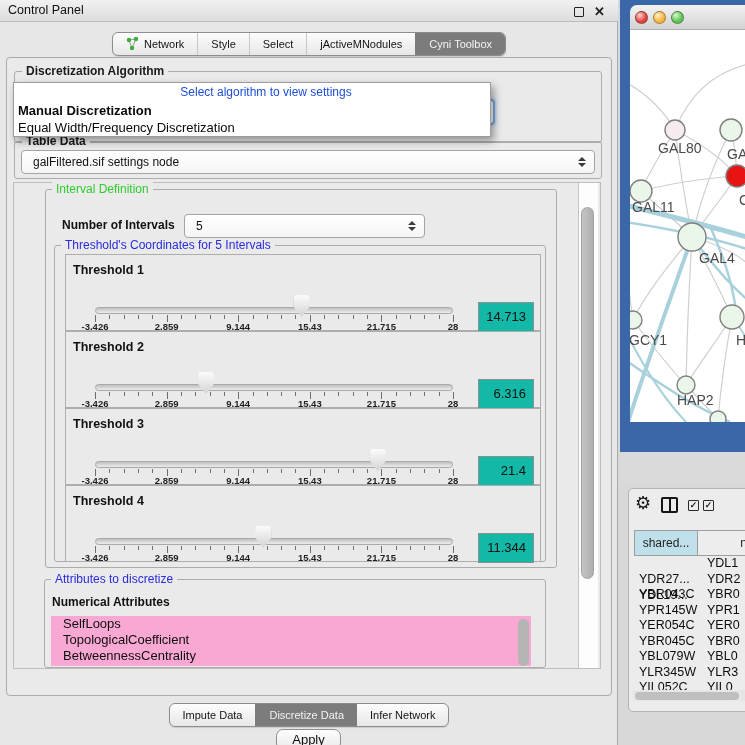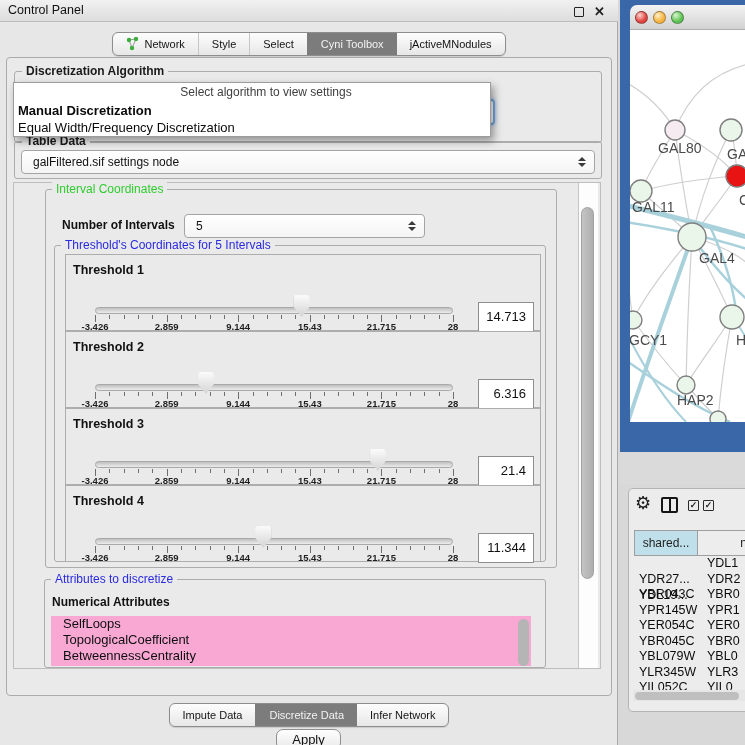--- a/index.html
+++ b/index.html
@@ -35,38 +35,38 @@
   .combo .val { position:absolute; left:11px; top:4px; }
   .stepper { position:absolute; right:8px; top:50%; transform:translateY(-50%); display:flex; flex-direction:column; gap:2px; }
   .stepper i { display:block; width:0; height:0; border-left:4px solid transparent; border-right:4px solid transparent; }
   .stepper .up { border-bottom:4px solid #3A3A3A; }
   .stepper .dn { border-top:4px solid #3A3A3A; }
 
   #combo-behind { left:20px; top:98px; width:474px; height:26px; background:#FFF; border:2px solid #79A9DF; border-radius:4px; box-shadow:0 0 4px #8AB6EE; }
 
   #algo-popup { left:13px; top:82px; width:478px; height:55px; background:#FFFFFF; border:1px solid #9C9C9C;
                 box-shadow:3px 4px 8px rgba(0,0,0,.38); z-index:20; }
-  #popup-hint { height:19px; line-height:19px; text-align:center; color:#404040; font-size:12px;margin-left:28px; }
+  #popup-hint { height:19px; line-height:19px; text-align:center; color:#1d4ed8; font-size:12px;margin-left:28px; }
   .popup-opt { height:17px; line-height:17px; padding-left:4px; font-size:13px; color:#0A0A0A; }
   .popup-opt.first { font-weight:bold; }
 
   
   #viewport { left:12px; top:181px; width:588px; height:487px; border:1px solid #BEBEBE; }
   #vscroll-track { left:577px; top:182px; width:20px; height:485px; background:#FDFDFD; border-left:1px solid #C4C4C4; }
   #vscroll-thumb { left:580px; top:206px; width:13px; height:372px; border-radius:7px; background:linear-gradient(90deg,#C4C4C4,#AEAEAE); border:1px solid #A2A2A2; }
 
   
   .th-panel { position:absolute; left:58px; width:476px; height:77px; background:#EAEAEA; border:1px solid #ADADAD; }
   .th-label { position:absolute; left:7px; top:8px; font-size:12.5px; font-weight:bold; color:#111; }
   .th-track { position:absolute; left:29px; top:52px; width:358px; height:7px; border:1px solid #A9A9A9; border-radius:4px; background:linear-gradient(#BFBFBF,#EDEDED); }
   .th-thumb { position:absolute; top:40px; width:16px; height:22px; background:linear-gradient(#FBFBFB,#D4D4D4);
               clip-path:polygon(10% 0,90% 0,100% 14%,100% 55%,50% 100%,0 55%,0 14%); filter:drop-shadow(0 0 1px #777); }
   .th-tick { position:absolute; width:1px; background:#6E6E6E; }
   .th-ticklabel { position:absolute; top:66px; width:60px; text-align:center; font-size:9.5px; font-weight:bold; color:#1E1E1E; }
-  .th-value { position:absolute; left:412px; top:47px; width:56px; height:30px; background:#ffffff; border:1px solid #8E8E8E;
+  .th-value { position:absolute; left:412px; top:47px; width:56px; height:30px; background:#14b8a6; border:1px solid #8E8E8E;
               font-size:13px; color:#111; text-align:right; line-height:28px; padding-right:7px; }
 
   
   #attr-list { left:50px; top:615px; width:480px; height:50px; background:#f9a8d4; overflow:hidden; }
   .list-item { font-size:13px; color:#0E0E0E; padding-left:12px; height:16px; line-height:16px; white-space:nowrap; }
   #attr-scroll { left:517px; top:618px; width:11px; height:47px; border-radius:6px; background:#B5B5B5; }
 
   #apply-btn { left:269px; top:671px; width:65px; height:21px; background:linear-gradient(#FEFEFE,#E9E9E9);
                border:1px solid #8F8F8F; border-radius:7px; font-size:13px; color:#111; text-align:center; line-height:19px; }
 
@@ -113,25 +113,25 @@
             <circle cx="6" cy="11" r="2.2" fill="#3CAE3C"></circle>
           </svg>
           <span>Network</span>
         </div>
         <div class="tab">
           <span>Style</span>
         </div>
         <div class="tab">
           <span>Select</span>
         </div>
+        <div class="tab">
+          <span>jActiveMNodules</span>
+        </div>
         <div class="tab selected">
           <span>Cyni Toolbox</span>
-        </div>
-        <div class="tab">
-          <span>jActiveMNodules</span>
         </div>
       </div>
   </div>
 
   <div class="abs" id="cp-content">
 
     <div class="group" style="left:7px; top:13px; width:588px; height:72px;">
       <span class="group-title t-black" style="left:7px;">Discretization Algorithm</span>
     </div>
     <div class="abs" id="combo-behind" style="left:14px; top:41px;"></div>
@@ -143,21 +143,21 @@
       <span class="val">galFiltered.sif settings node</span>
       <span class="stepper">
           <i class="up"></i>
           <i class="dn"></i>
         </span>
     </div>
 
     <div class="abs" id="viewport" style="left:6px; top:124px;"></div>
 
     <div class="group" style="left:38px; top:131px; width:512px; height:379px;">
-      <span class="group-title t-green" style="left:6px;">Interval Coordinates</span>
+      <span class="group-title t-green" style="left:6px;">Interval Definition</span>
       <div class="abs nolabel" style="left:16px; top:28px;">Number of Intervals</div>
       <div class="combo" style="left:138px; top:24px; width:241px; height:24px;">
         <span class="val">5</span>
         <span class="stepper">
             <i class="up"></i>
             <i class="dn"></i>
           </span>
       </div>
       <div class="group" style="left:8px; top:55px; width:492px; height:317px;">
         <span class="group-title t-blue" style="left:6px;">Threshold's Coordinates for 5 Intervals</span>

